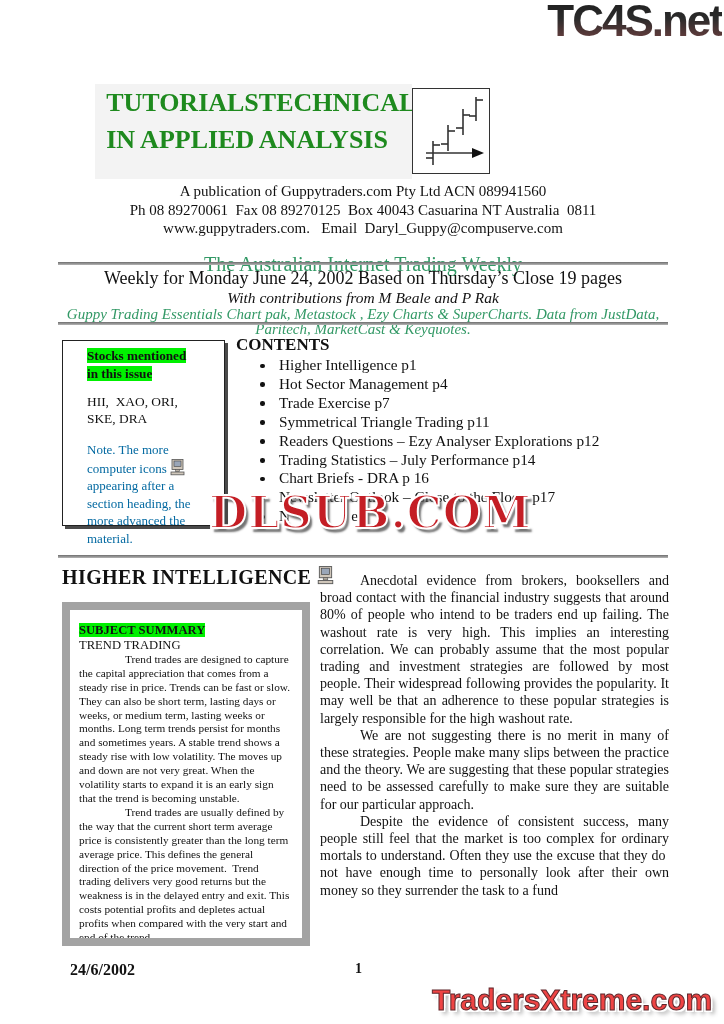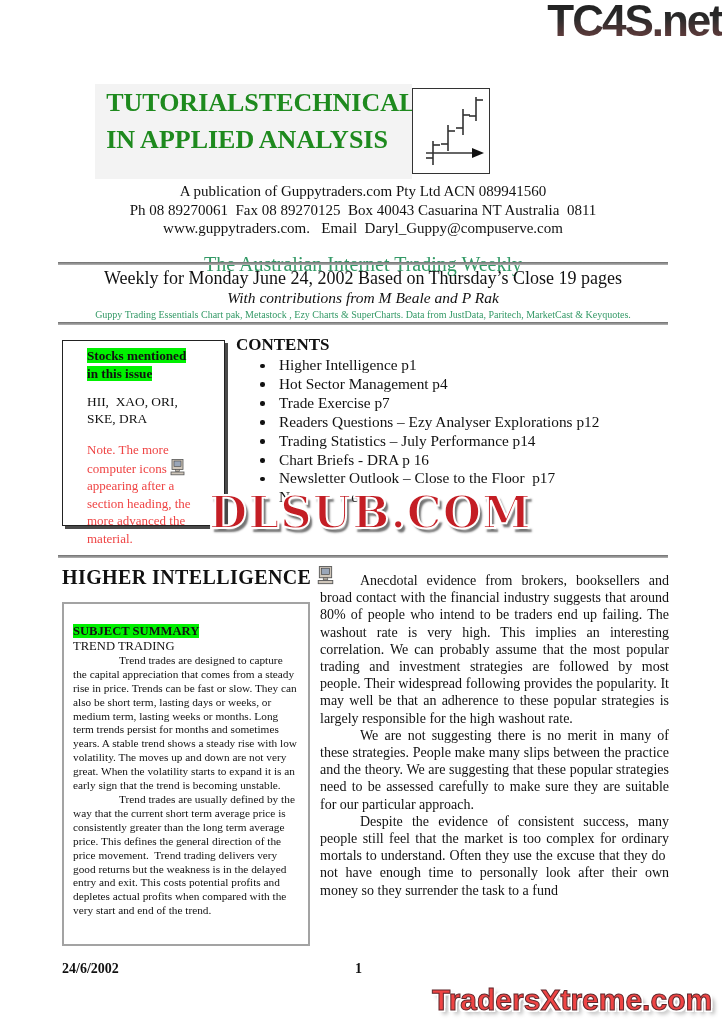--- a/index.html
+++ b/index.html
@@ -29,31 +29,31 @@
     border:1px solid #333; background:#fff;
   }
   .pub-block { position:absolute; left:58px; top:182px; width:610px; text-align:center; }
   .pub-line { font-size:15px; line-height:18.5px; }
   .subtitle { margin-top:15px; font-size:20px; color:#339966; }
   .rule { position:absolute; left:58px; width:610px; height:3px; background:linear-gradient(180deg,#6e6e6e,#b5b5b5); }
   .rule1 { top:262px; } .rule2 { top:322px; } .rule3 { top:555px; }
   .issue-block { position:absolute; left:58px; top:269px; width:610px; text-align:center; }
   .issue-line1 { font-size:18px; line-height:19px; }
   .issue-line2 { font-size:15.5px; line-height:19px; font-style:italic; }
-  .issue-line3 { font-size:10px; line-height:15px; color:#339966; }
+  .issue-line3 { font-size:15px; line-height:15px; font-style:italic; color:#339966; }
   
   .stocks-box {
     position:absolute; left:62px; top:340px; width:163px; height:186px;
     border:1px solid #222; box-shadow:3px 3px 0 #4a4a4a; background:#fff;
     padding:6px 24px; font-size:13px; line-height:16.5px;
   }
   .hl-green { background:#00f000; font-weight:bold; }
   .stocks-heading { font-size:13.2px; line-height:17px; }
   .tickers { margin-top:12px; font-size:13.4px; }
-  .stocks-note { margin-top:14px; color:#ef4444; font-size:13px; line-height:17.5px; }
+  .stocks-note { margin-top:14px; color:#0369a1; font-size:13px; line-height:17.5px; }
   
   .contents-heading { position:absolute; left:236px; top:335px; font-weight:bold; font-size:17px; }
   .contents-list { position:absolute; left:258px; top:356px; list-style:none; }
   .contents-list li { position:relative; padding-left:21px; font-size:15.3px; line-height:18.9px; }
   .contents-list li::before {
     content:""; position:absolute; left:2px; top:7.5px; width:4.5px; height:4.5px;
     border-radius:50%; background:#111;
   }
   
   .dlsub {
@@ -63,33 +63,33 @@
     text-shadow:3px 4px 2px rgba(70,70,70,0.75);
     white-space:nowrap;
   }
   
   .article-heading {
     position:absolute; left:62px; top:566px; font-weight:bold; font-size:20px;
     letter-spacing:0.4px; display:flex; align-items:flex-start; gap:6px;
   }
   .summary-box {
     position:absolute; left:62px; top:602px; width:248px; height:344px;
-    border:2px solid #a3a3a3; background:#fff; padding:21px 9px;
+    border:8px solid #a3a3a3; background:#fff; padding:14px 9px;
     font-size:11.3px; line-height:13.9px; overflow:hidden;
   }
   .summary-label { font-size:12.6px; }
   .summary-subject { font-size:12.6px; line-height:15px; }
   .summary-box p { text-indent:46px; }
   .body-col {
     position:absolute; left:320px; top:572px; width:349px; height:345px;
     font-size:14px; line-height:17.2px; text-align:justify; overflow:hidden;
   }
   .body-col p { text-indent:40px; }
   
-  .footer-date { position:absolute; left:62px; top:961px; font-weight:bold; font-size:14px; }
+  .footer-date { position:absolute; left:70px; top:961px; font-weight:bold; font-size:16px; }
   .footer-page { position:absolute; left:355px; top:961px; font-weight:bold; font-size:14px; }
   .tradersxtreme {
     position:absolute; left:432px; top:983px;
     font-family:"Liberation Sans", sans-serif; font-weight:bold; font-size:30px;
     color:#ef4444; -webkit-text-stroke:1px #5e272b;
     text-shadow:-2px -2px 0 #fff, 2px -2px 0 #fff, -2px 2px 0 #fff, 2px 2px 0 #fff, 4px 4px 4px #aaa;
     white-space:nowrap;
   }
   .pc-icon { display:inline-block; vertical-align:-3px; }
 </style>
@@ -154,20 +154,21 @@
           <rect x="1" y="13" width="13" height="2.8" fill="#cfc6ba" stroke="#555" stroke-width="0.8"></rect>
         </svg><span> appearing after a section heading, the more advanced the material.</span>
     </div>
   </div>
 
   <div class="contents-heading">CONTENTS</div>
   <ul class="contents-list">
     <li>Higher Intelligence p1</li>
     <li>Hot Sector Management p4</li>
     <li>Trade Exercise p7</li>
+    <li>Symmetrical Triangle Trading p11</li>
     <li>Readers Questions – Ezy Analyser Explorations p12</li>
     <li>Trading Statistics – July Performance p14</li>
     <li>Chart Briefs - DRA p 16</li>
     <li>Newsletter Outlook – Close to the Floor&nbsp; p17</li>
     <li>N&nbsp;&nbsp;&nbsp;&nbsp;&nbsp;&nbsp;&nbsp;&nbsp;&nbsp;&nbsp;&nbsp;&nbsp;&nbsp;&nbsp;&nbsp;&nbsp;es</li>
   </ul>
 
   <div class="dlsub">DLSUB.COM</div>
 
   <div class="rule rule3"></div>

